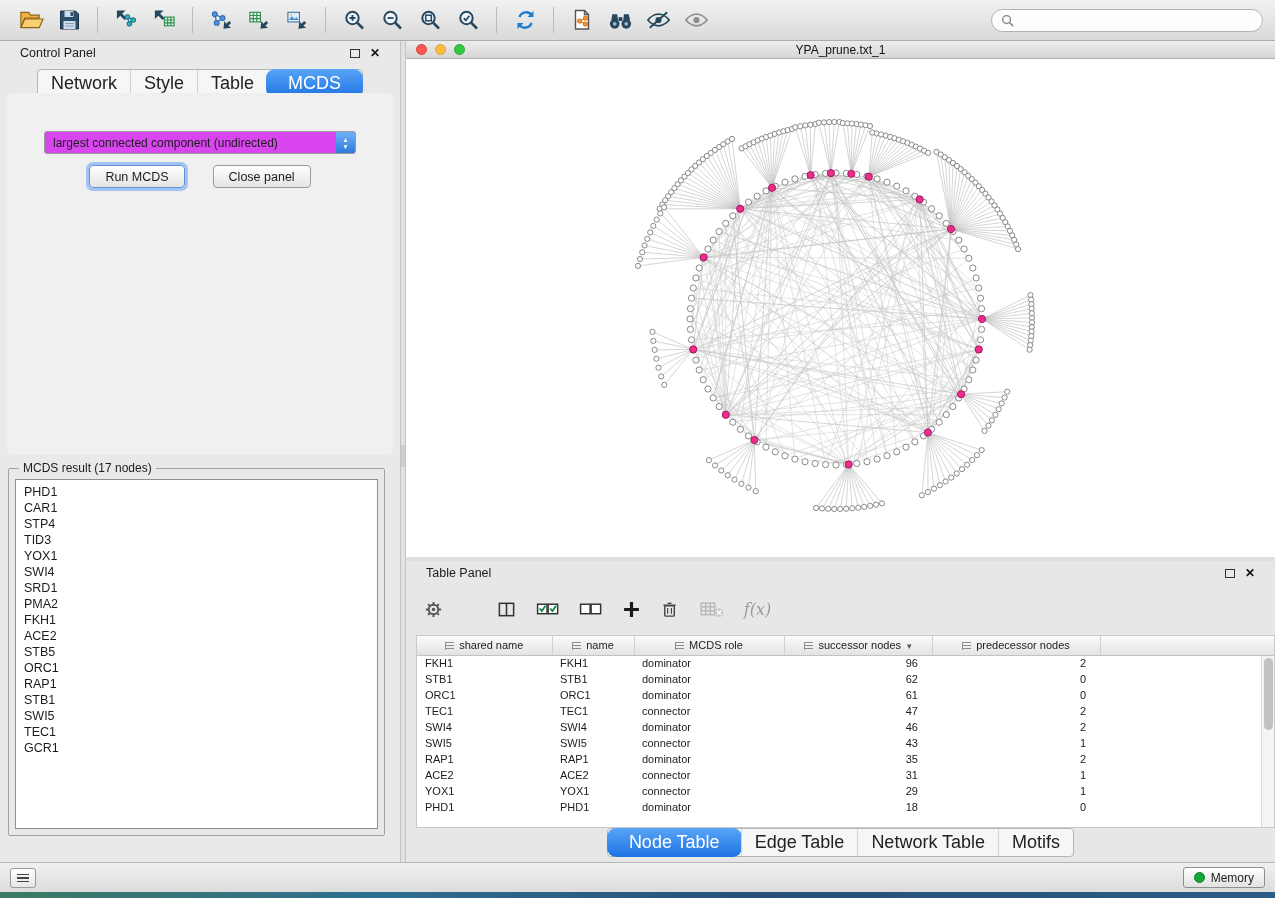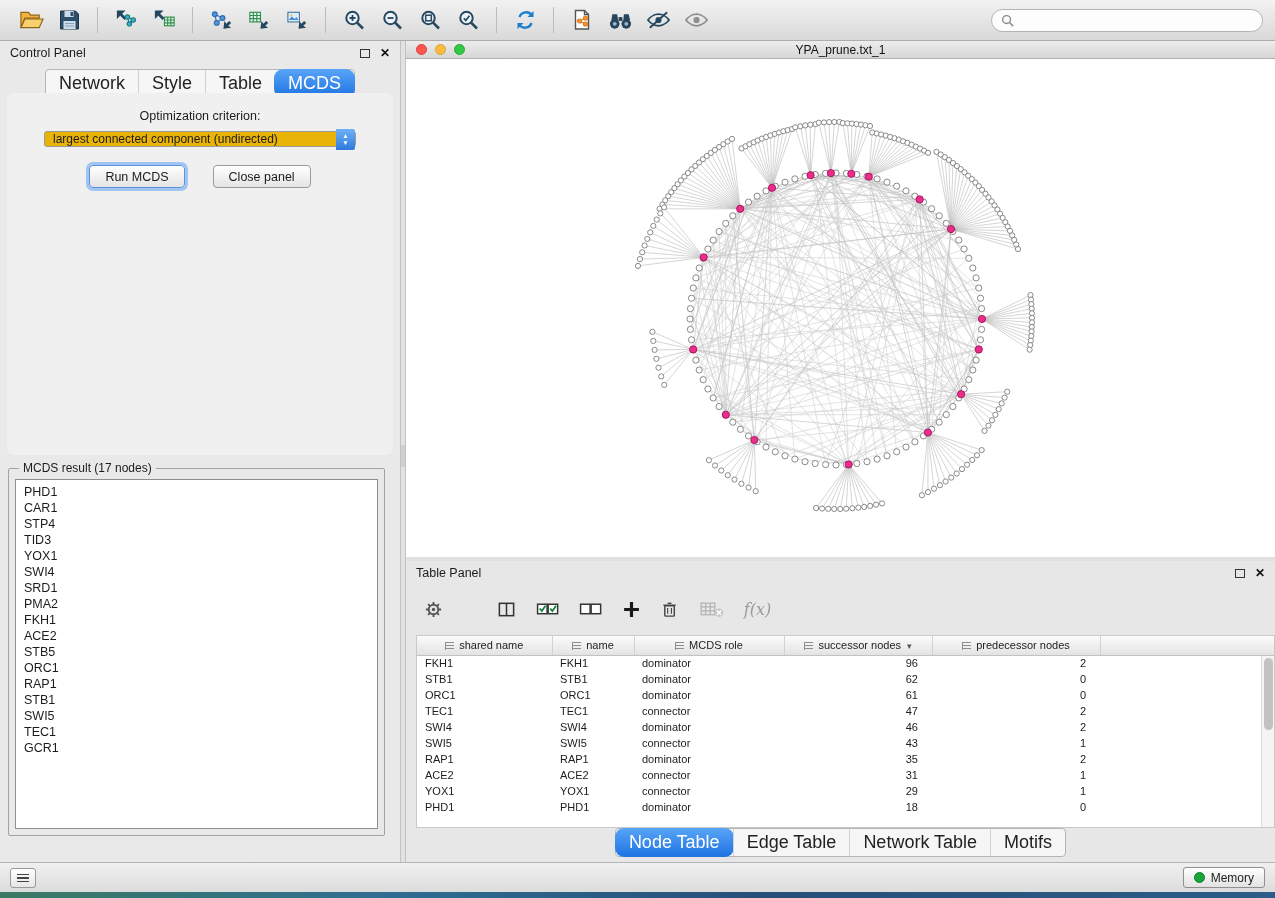--- a/index.html
+++ b/index.html
@@ -16,34 +16,34 @@
   .searchbox input{border:none;outline:none;background:transparent;flex:1;font:12px "Liberation Sans",sans-serif}
 
   
   .main{display:flex;height:821px}
   .control-panel{width:400px;background:#e9e9e9;position:relative;flex:0 0 auto}
   .vsplit{width:6px;background:#e2e2e2;border-left:1px solid #c3c3c3;border-right:1px solid #c3c3c3;flex:0 0 auto;position:relative}
   .vsplit .handle{position:absolute;top:404px;left:0;width:4px;height:22px;background:#cfcfcf}
   .rightpane{width:869px;display:flex;flex-direction:column;flex:0 0 auto}
 
   
-  .phead{height:24px;display:flex;align-items:center;padding:0 10px;font-size:12.5px}
+  .phead{height:24px;display:flex;align-items:center;padding:0 20px;font-size:12.5px}
   .winbtns{margin-left:auto;display:flex;align-items:center;gap:10px}
   .floatbtn{width:10px;height:9px;border:1.5px solid #333;position:relative;display:inline-block}
   .closebtn{font-size:12px;font-weight:bold;color:#111;line-height:10px}
 
   
   .ctl-tabs{position:absolute;top:28px;left:0;width:100%;display:flex;justify-content:center}
   .seg{display:inline-flex;background:#f6f6f6;border:1px solid #b5b5b5;border-radius:4px}
   .seg .t{padding:3px 13px;font-size:18px;color:#222;border-left:1px solid #d2d2d2}
   .seg .t:first-child{border-left:none}
-  .seg .t.active{background:linear-gradient(#58a4f7,#1e73e2);color:#fff;border-radius:9px;border-left:none;margin:-1px;padding:4px 14px}
+  .seg .t.active{background:linear-gradient(#58a4f7,#1e73e2);color:#fff;border-radius:9px;border-left:none;margin:-1px;padding:4px 22px}
   .tabcontent{position:absolute;top:52px;left:7px;right:7px;height:362px;background:#f0f0f0;border-radius:6px}
   .optlabel{position:absolute;top:68px;width:100%;text-align:center;font-size:12.5px}
-  .dropdown{position:absolute;top:90px;left:44px;width:312px;height:16px;background:#eab308;border:1px solid #9b9b9b;border-radius:3px;display:flex;align-items:center}
+  .dropdown{position:absolute;top:90px;left:44px;width:312px;height:23px;background:#d946ef;border:1px solid #9b9b9b;border-radius:3px;display:flex;align-items:center}
   .dropdown .val{flex:1;padding-left:8px;font-size:12px;white-space:nowrap;overflow:hidden}
   .dropdown .step{width:19px;height:21px;margin:0;border-radius:0 2px 2px 0;background:linear-gradient(#6fb1f8,#2d7adc);display:flex;flex-direction:column;align-items:center;justify-content:center;color:#fff;font-size:6.5px;line-height:7px}
   .btnrow{position:absolute;top:124px;width:100%;display:flex;justify-content:center;gap:28px}
   .btn{height:23px;padding:0 15px;font-size:12.5px;background:linear-gradient(#ffffff,#e4e4e4);border:1px solid #9b9b9b;border-radius:4px;display:flex;align-items:center}
   .btn.focus{box-shadow:0 0 0 3px rgba(95,160,245,.55);border-color:#5f93d8}
   fieldset.mcds{position:absolute;top:420px;left:8px;right:15px;bottom:26px;border:1px solid #a2a2a2;border-radius:2px;padding:4px 6px 6px 6px}
   fieldset.mcds legend{font-size:12px;padding:0 4px;margin-left:4px}
   .resultbox{width:100%;height:100%;background:#fff;border:1px solid #8f8f8f;padding:4px 8px;overflow:hidden}
   .result-item{font-size:12.5px;line-height:16px}
 
@@ -252,21 +252,20 @@
     </div>
     <div class="ctl-tabs">
         <span class="seg">
           <span class="t">Network</span>
           <span class="t">Style</span>
           <span class="t">Table</span>
           <span class="t active">MCDS</span>
         </span>
       </div>
     <div class="tabcontent"></div>
-    <div class="optlabel">Optimization criterion:</div>
     <div class="dropdown">
       <span class="val">largest connected component (undirected)</span>
       <span class="step">
           <span>▲</span>
           <span>▼</span>
         </span>
     </div>
     <div class="btnrow">
       <div class="btn focus">Run MCDS</div>
       <div class="btn">Close panel</div>

